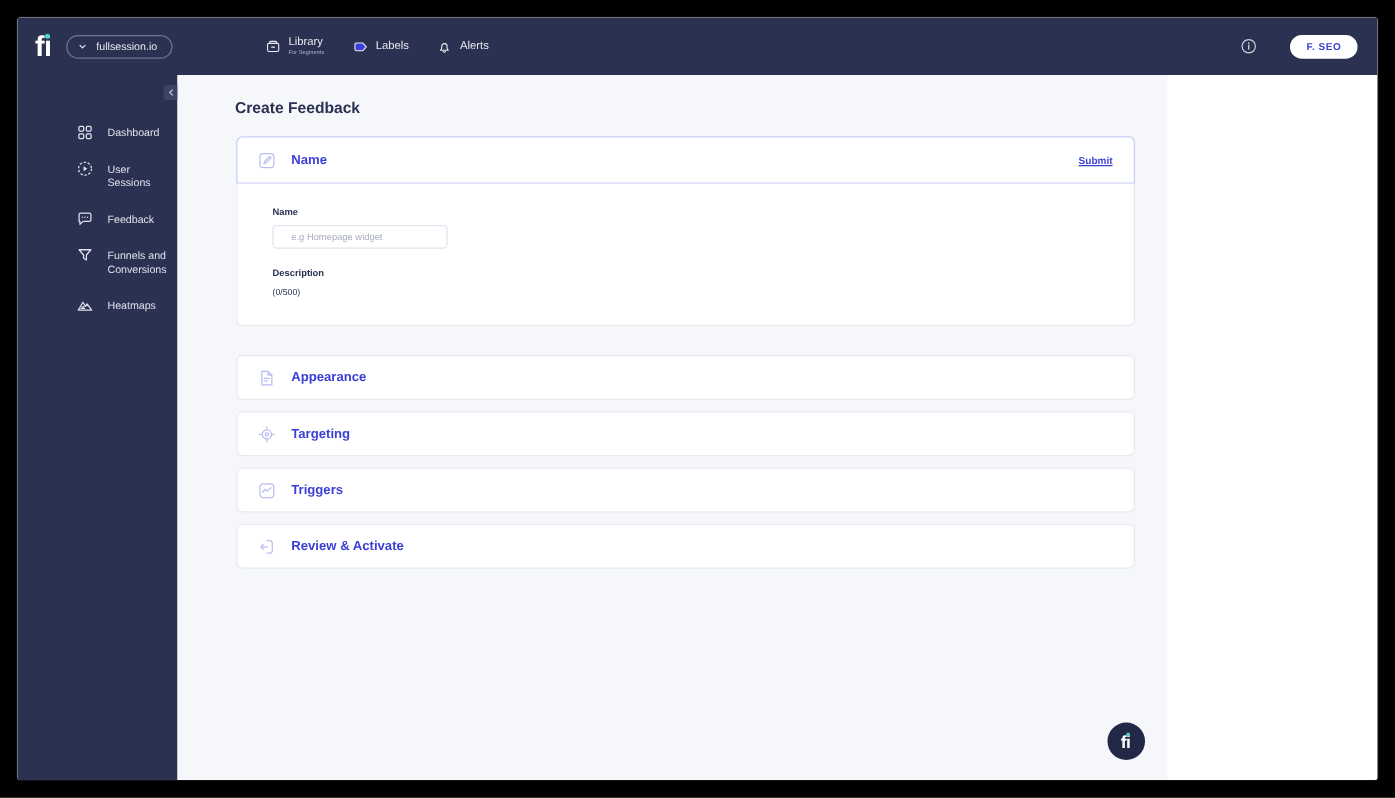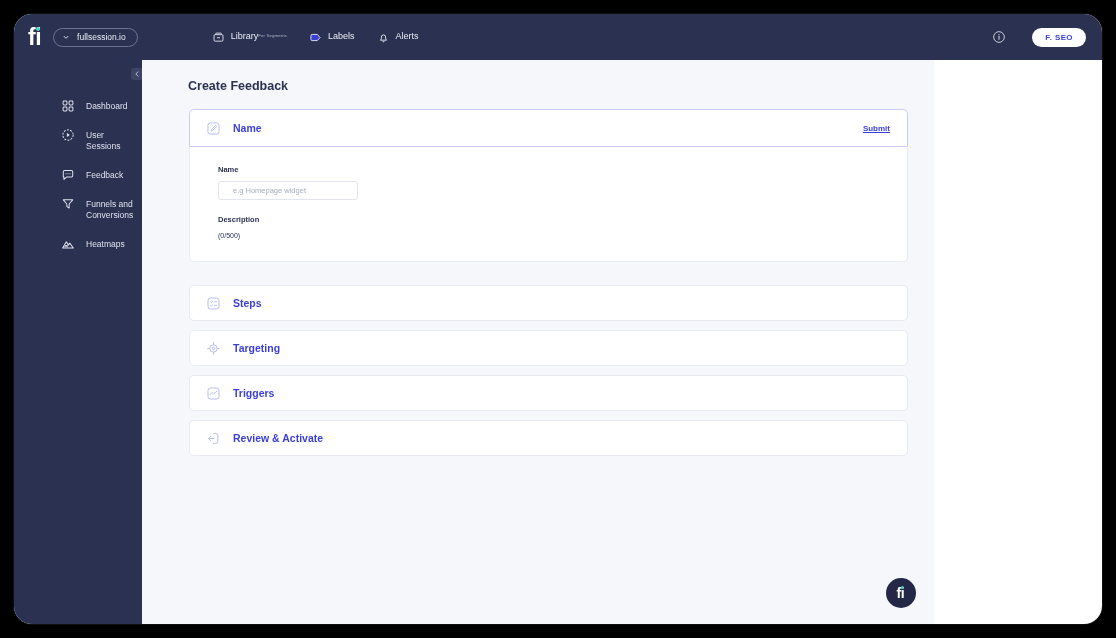--- a/index.html
+++ b/index.html
@@ -7,21 +7,21 @@
     width: 1116px; height: 638px;
     background: #000000;
     font-family: "Liberation Sans", sans-serif;
     overflow: hidden;
   }
 
   .window {
     position: absolute;
     left: 14px; top: 14px;
     width: 1088px; height: 610px;
-    border-radius: 18px;
+    border-radius: 2px;
     overflow: hidden;
     background: #ffffff;
     box-shadow: 0 0 0 1px rgba(255,255,255,0.06);
   }
 
   
   .topbar {
     position: absolute; left: 0; top: 0;
     width: 100%; height: 46px;
     background: #2b3150;
@@ -49,21 +49,21 @@
   .topnav {
     display: flex; align-items: center; gap: 22px;
     margin-left: 74px;
   }
   .topnav-item {
     display: flex; align-items: center; gap: 6px;
     color: #e9ebf3; font-size: 9px;
     position: relative; cursor: pointer;
   }
   .topnav-item .ti-ico { width: 13px; height: 13px; display: block; }
-  .topnav-label-wrap { display: flex; flex-direction: row; line-height: 1.05; }
+  .topnav-label-wrap { display: flex; flex-direction: column; line-height: 1.05; }
   .topnav-sub { font-size: 4.4px; color: #aeb4ca; margin-top: 1.5px; letter-spacing: .1px; }
 
   .top-right {
     margin-left: auto; display: flex; align-items: center; gap: 26px;
   }
   .info-ico { width: 14px; height: 14px; display: block; opacity: .85; }
   .seo-badge {
     background: #ffffff; color: #3b3fd6;
     font-size: 8px; font-weight: 700; letter-spacing: .4px;
     padding: 5px 13px; border-radius: 11px;
@@ -332,32 +332,31 @@
       <div class="card-body-open">
         <div class="field-label">Name</div>
         <input class="text-input" type="text" placeholder="e.g Homepage widget" style="">
 
         <div class="spacer-16"></div>
 
         <div class="field-label">Description</div>
         <div class="char-count">(0/500)</div>
       </div>
 
-
       <div class="card">
         <div class="card-head">
           <svg class="head-ico" viewBox="0 0 18 18">
-            <rect x="2.4" y="2.4" width="13.2" height="13.2" rx="3" fill="none" stroke="#b9bdf0" stroke-width="1.2"></rect>
-            <path d="M5.4 6.9l1 1 1.6-1.8" fill="none" stroke="#b9bdf0" stroke-width="1.1" stroke-linecap="round" stroke-linejoin="round"></path>
-            <path d="M5.4 11.3l1 1 1.6-1.8" fill="none" stroke="#b9bdf0" stroke-width="1.1" stroke-linecap="round" stroke-linejoin="round"></path>
-            <path d="M10.2 6.8h2.6M10.2 11.2h2.6" stroke="#b9bdf0" stroke-width="1.1" stroke-linecap="round"></path>
+            <path d="M4.2 2.6h6l3.6 3.6v9.2H4.2z" fill="none" stroke="#b9bdf0" stroke-width="1.2" stroke-linejoin="round"></path>
+            <path d="M10.2 2.6v3.6h3.6" fill="none" stroke="#b9bdf0" stroke-width="1.2" stroke-linejoin="round"></path>
+            <path d="M6.3 9.2h5.1M6.3 11.6h3.4" stroke="#b9bdf0" stroke-width="1.1" stroke-linecap="round"></path>
           </svg>
-          <span class="head-title">Steps</span>
+          <span class="head-title">Appearance</span>
         </div>
       </div>
+
 
       <div class="card">
         <div class="card-head">
           <svg class="head-ico" viewBox="0 0 18 18">
             <circle cx="9" cy="9" r="4.4" fill="none" stroke="#b9bdf0" stroke-width="1.2"></circle>
             <circle cx="9" cy="9" r="1.5" fill="none" stroke="#b9bdf0" stroke-width="1.2"></circle>
             <path d="M9 1.9v2.2M9 13.9v2.2M1.9 9h2.2M13.9 9h2.2" stroke="#b9bdf0" stroke-width="1.2" stroke-linecap="round"></path>
           </svg>
           <span class="head-title">Targeting</span>
         </div>

